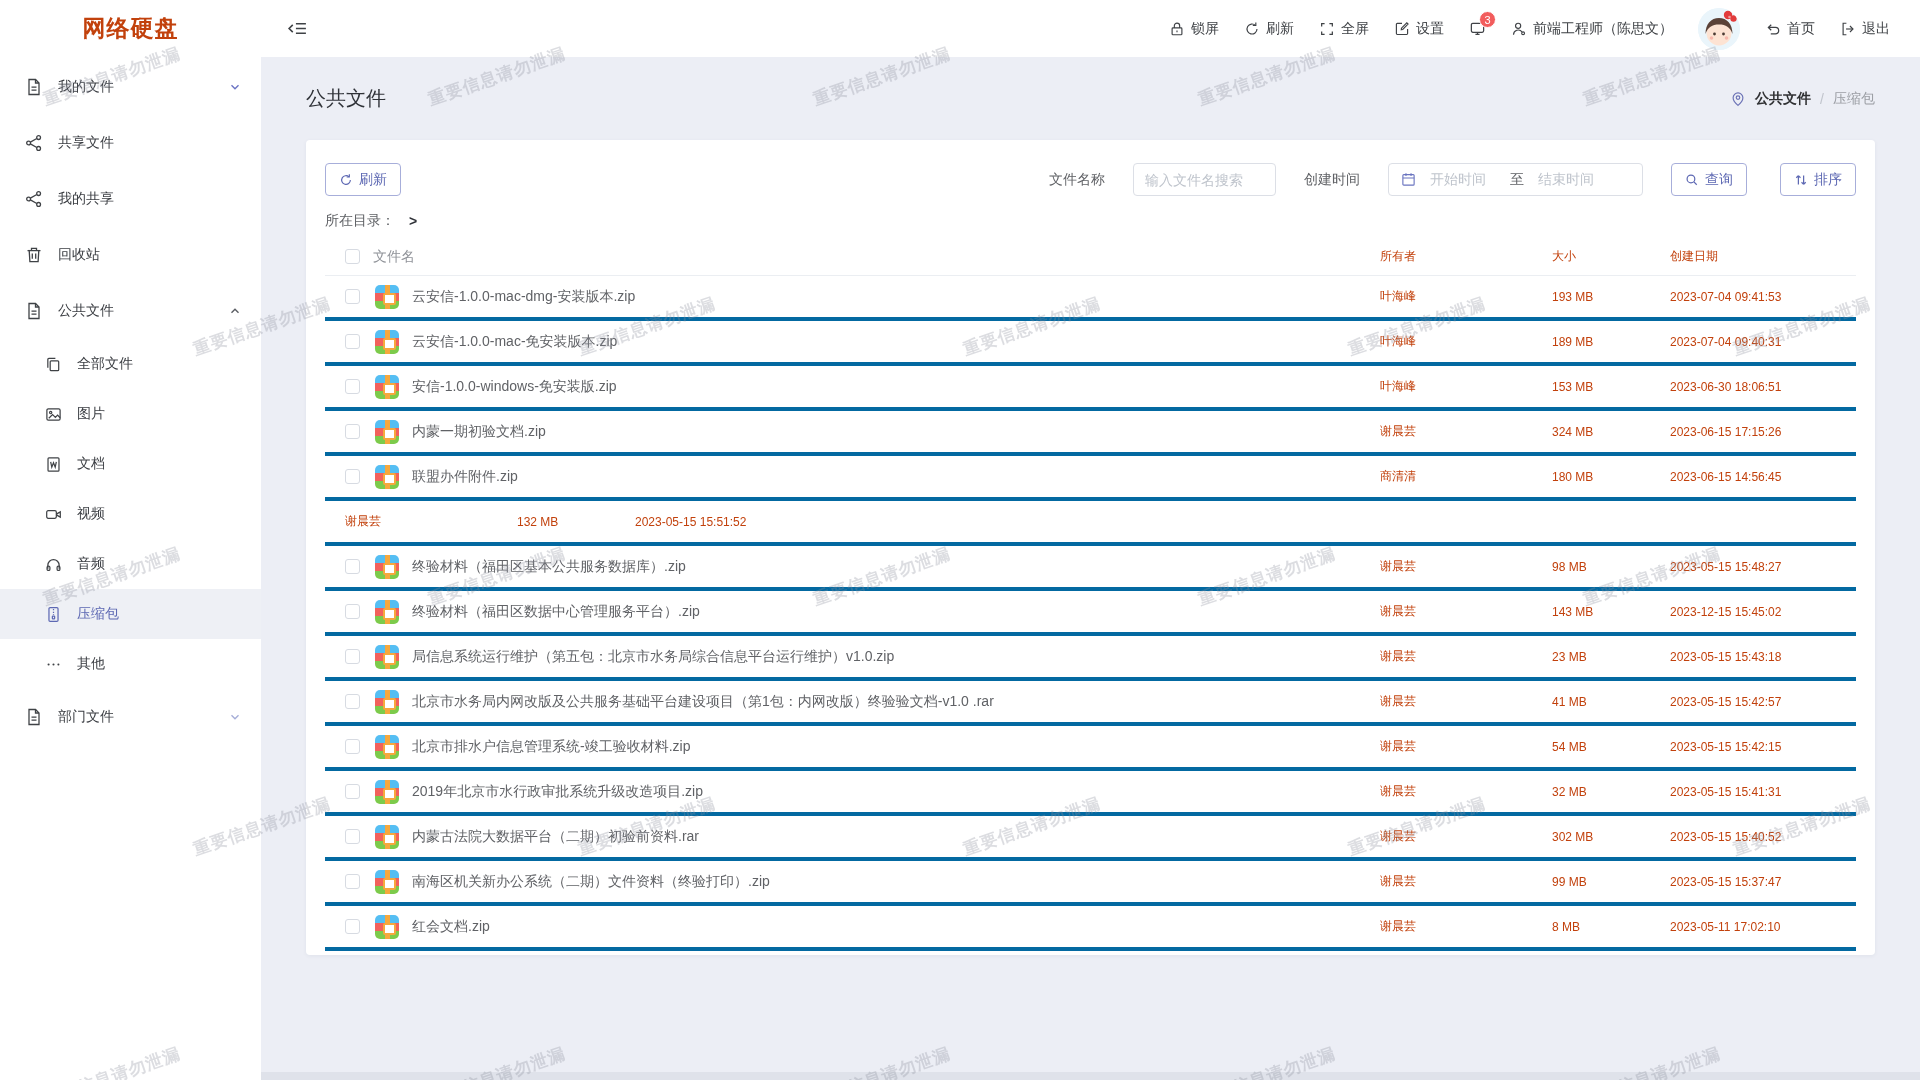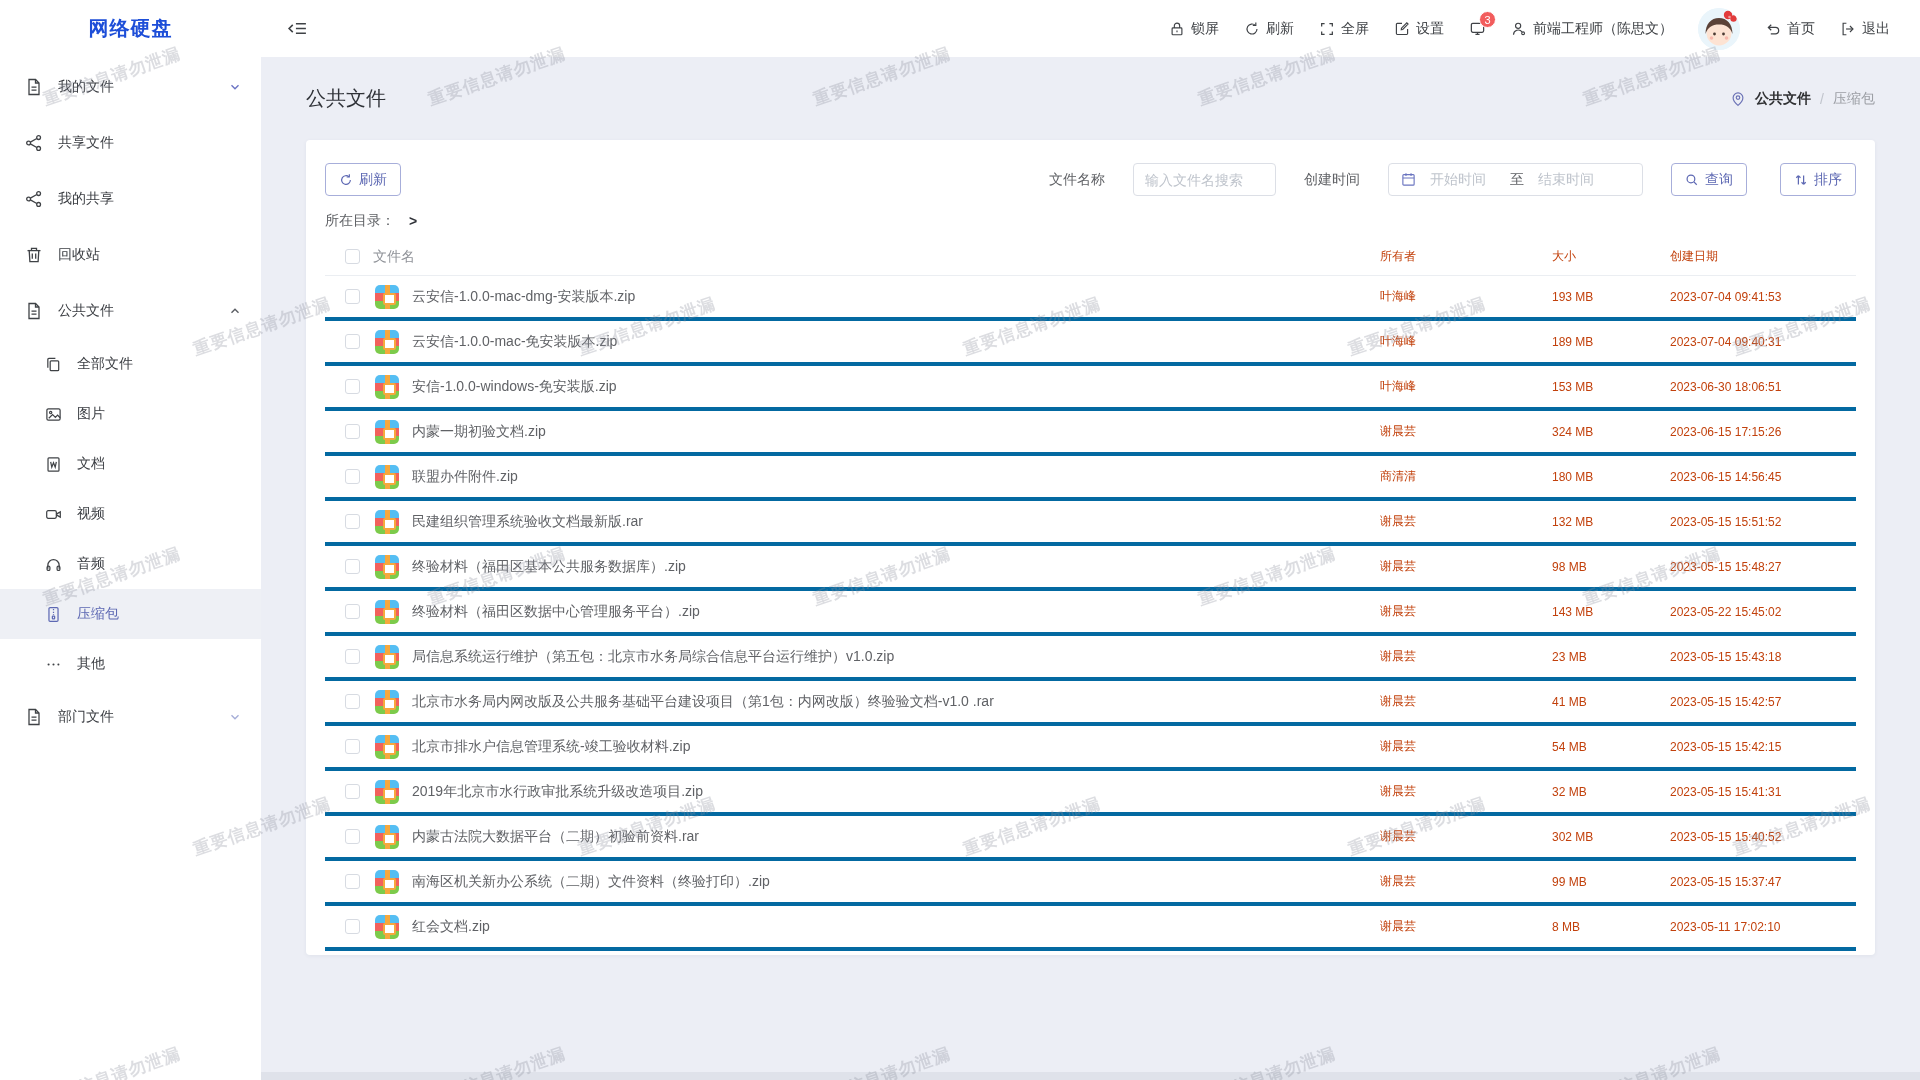--- a/index.html
+++ b/index.html
@@ -2,21 +2,21 @@
 <html><head>
 <meta charset="utf-8">
 <style>
   * { margin:0; padding:0; box-sizing:border-box; }
   html,body { width:1920px; height:1080px; }
   body { font-family:"Liberation Sans","DejaVu Sans",sans-serif; background:#eceef5; position:relative; overflow:hidden; color:#3a3d42; }
   .screen { position:absolute; inset:0; }
 
   
   .sidebar { position:absolute; left:0; top:0; width:261px; height:1080px; background:#fff; z-index:2; }
-  .logo { height:57px; display:flex; align-items:center; justify-content:center; font-size:20px; font-weight:600; color:#1d4ed8; letter-spacing:1px; }
+  .logo { height:57px; display:flex; align-items:center; justify-content:center; font-size:23px; font-weight:600; color:#c2410c; letter-spacing:1px; }
   nav { display:block; margin-top:2px; }
   .side-item { position:relative; height:56px; display:flex; align-items:center; padding-left:25px; cursor:pointer; font-size:14px; color:#3a3d42; }
   .side-item .sicon { width:18px; height:18px; margin-right:15px; color:#3f4246; display:flex; align-items:center; justify-content:center; flex:none; }
   .side-item .chev { position:absolute; right:20px; display:flex; }
   .chev.c-blue { color:#6b74c4; }
   .chev.c-dark { color:#5a5d63; }
   .chev.c-light { color:#a6aed8; }
   .sub .side-item { height:50px; padding-left:44px; }
   .side-item.selected { background:#eef0f5; color:#5d68b3; }
   .side-item.selected .sicon { color:#5d68b3; }
@@ -467,25 +467,20 @@
       <span class="checkbox"></span>
       <span class="zipicon"></span>
       <span class="fname">联盟办件附件.zip</span>
     </div>
     <div class="cell col-owner">商清清</div>
     <div class="cell col-size">180 MB</div>
     <div class="cell col-date">2023-06-15 14:56:45</div>
   </div>
 
   <div class="trow">
-    <div class="cell-name">
-      <span class="checkbox"></span>
-      <span class="zipicon"></span>
-      <span class="fname">民建组织管理系统验收文档最新版.rar</span>
-    </div>
     <div class="cell col-owner">谢晨芸</div>
     <div class="cell col-size">132 MB</div>
     <div class="cell col-date">2023-05-15 15:51:52</div>
   </div>
 
   <div class="trow">
     <div class="cell-name">
       <span class="checkbox"></span>
       <span class="zipicon"></span>
       <span class="fname">终验材料（福田区基本公共服务数据库）.zip</span>
@@ -496,21 +491,21 @@
   </div>
 
   <div class="trow">
     <div class="cell-name">
       <span class="checkbox"></span>
       <span class="zipicon"></span>
       <span class="fname">终验材料（福田区数据中心管理服务平台）.zip</span>
     </div>
     <div class="cell col-owner">谢晨芸</div>
     <div class="cell col-size">143 MB</div>
-    <div class="cell col-date">2023-05-22 15:45:02</div>
+    <div class="cell col-date">2023-12-15 15:45:02</div>
   </div>
 
   <div class="trow">
     <div class="cell-name">
       <span class="checkbox"></span>
       <span class="zipicon"></span>
       <span class="fname">局信息系统运行维护（第五包：北京市水务局综合信息平台运行维护）v1.0.zip</span>
     </div>
     <div class="cell col-owner">谢晨芸</div>
     <div class="cell col-size">23 MB</div>

